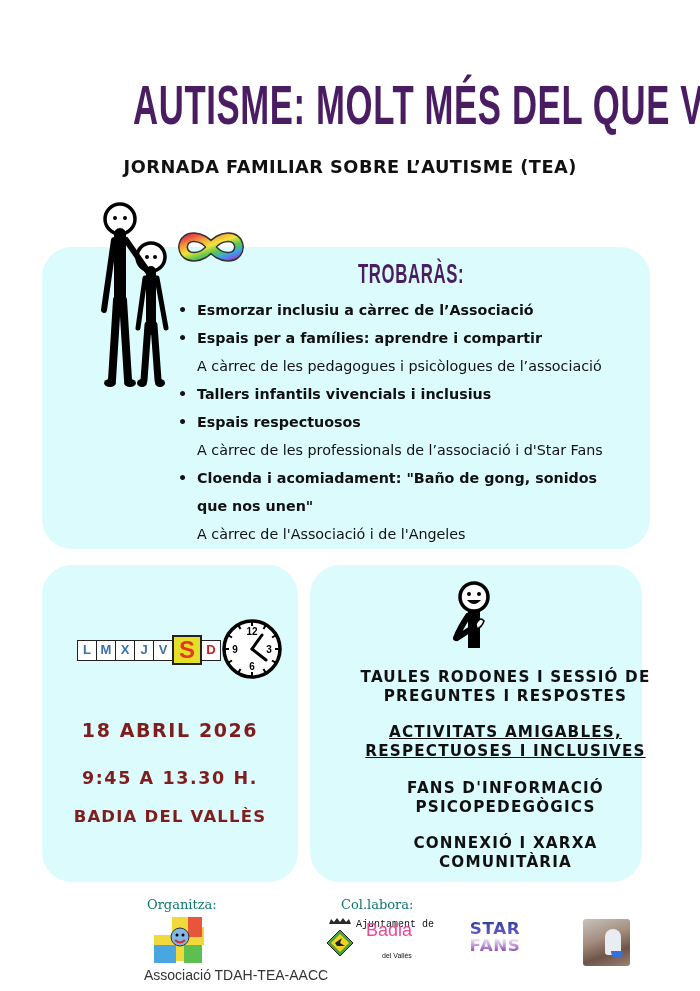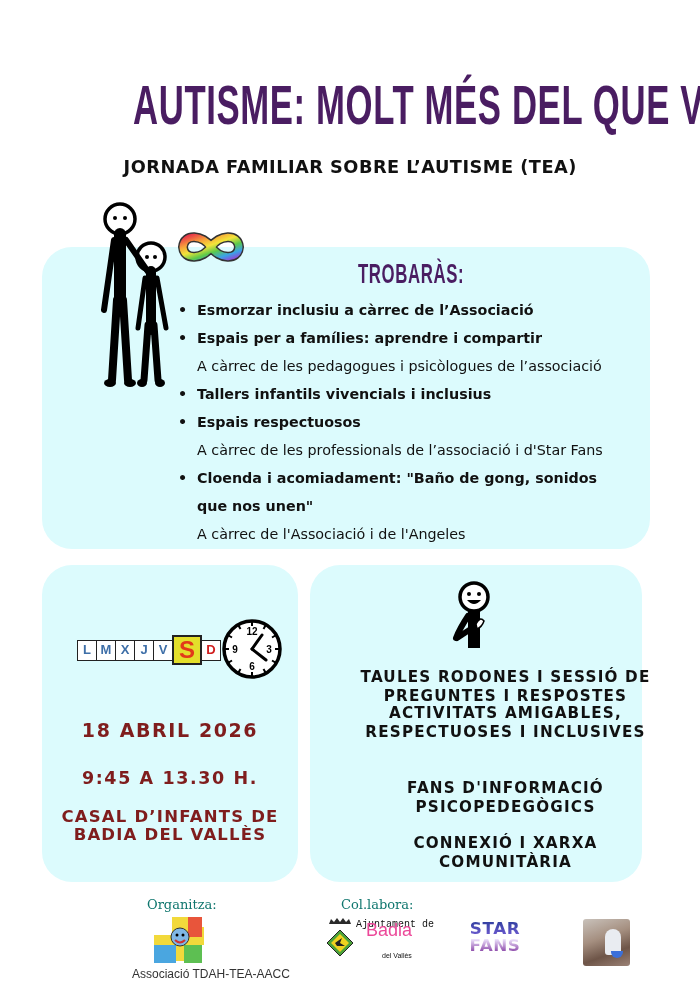--- a/index.html
+++ b/index.html
@@ -70,22 +70,22 @@
     position: absolute; left: 310px; width: 391px; text-align: center;
     font-family: "DejaVu Sans", sans-serif; font-weight: 700; font-size: 15.2px;
     line-height: 19px; letter-spacing: 1.2px; color: #111; white-space: nowrap;
   }
 
   .footer-label {
     position: absolute; font-family: "DejaVu Serif", serif; font-size: 13px; color: #0f766e;
   }
   .org-logo { position: absolute; left: 150px; top: 913px; width: 62px; height: 56px; }
   .org-caption {
-    position: absolute; left: 132px; top: 967px; font-family: "Liberation Sans", sans-serif;
-    font-size: 12px; color: #333; white-space: nowrap;
+    position: absolute; left: 144px; top: 967px; font-family: "Liberation Sans", sans-serif;
+    font-size: 14px; color: #333; white-space: nowrap;
   }
   .badia { position: absolute; left: 326px; top: 917px; width: 90px; height: 50px; }
   .badia-shield { position: absolute; left: 0; top: 12px; width: 28px; height: 28px; }
   .badia-crown { position: absolute; left: 2px; top: 0; width: 24px; height: 8px; }
   .badia-top { position: absolute; left: 30px; top: 2px; font-family: Liberation Mono, monospace; font-size: 10px; white-space: nowrap; color: #111; }
   .badia-name { position: absolute; left: 40px; top: 3px; font-family: "Liberation Sans", sans-serif; font-size: 18px; color: #ec4899; }
   .badia-sub { position: absolute; left: 56px; top: 35px; font-family: "Liberation Sans", sans-serif; font-size: 7px; color: #111; white-space: nowrap; }
   .starfans {
     position: absolute; left: 460px; top: 920px; width: 70px; text-align: center;
     font-family: "DejaVu Sans", sans-serif; font-weight: 700; font-size: 16px; line-height: 17px;
@@ -206,40 +206,39 @@
   </g>
   <g stroke="#000" stroke-width="3" stroke-linecap="round">
     <line x1="31" y1="31" x2="41" y2="17"></line>
     <line x1="31" y1="31" x2="45" y2="42"></line>
   </g>
 </svg>
 
 <div class="left-text date">18 ABRIL 2026</div>
 <div class="left-text time">9:45 A 13.30 H.</div>
 <div class="left-text venue">
-  <div>CASAL D’INFANTS DE</div>
   <div>BADIA DEL VALLÈS</div>
 </div>
 
 <svg class="person-icon" viewBox="0 0 44 70">
   <circle cx="22" cy="17" r="14" fill="#fff" stroke="#000" stroke-width="3.5"></circle>
   <circle cx="17" cy="14" r="2" fill="#000"></circle>
     <circle cx="27" cy="14" r="2" fill="#000"></circle>
   <path d="M15 20 Q22 28 29 20 Z" fill="#000"></path>
   <path d="M22 31 L22 68" stroke="#000" stroke-width="12"></path>
   <path d="M16 36 Q8 48 4 58" stroke="#000" stroke-width="6" fill="none" stroke-linecap="round"></path>
   <path d="M5 58 Q18 50 28 42" stroke="#000" stroke-width="6" fill="none" stroke-linecap="round"></path>
   <path d="M24 44 q4 -8 8 -3 q-2 6 -7 8 z" fill="#fff" stroke="#000" stroke-width="1.5"></path>
 </svg>
 
 <div class="right-item" style="top:668px;">
   <div>TAULES RODONES I SESSIÓ DE</div>
   <div>PREGUNTES I RESPOSTES</div>
 </div>
-<div class="right-item" style="top:704px;">
+<div class="right-item" style="top:723px;text-decoration:underline;">
   <div>ACTIVITATS AMIGABLES,</div>
   <div>RESPECTUOSES I INCLUSIVES</div>
 </div>
 <div class="right-item" style="top:779px;">
   <div>FANS D'INFORMACIÓ</div>
   <div>PSICOPEDEGÒGICS</div>
 </div>
 <div class="right-item" style="top:834px;">
   <div>CONNEXIÓ I XARXA</div>
   <div>COMUNITÀRIA</div>

